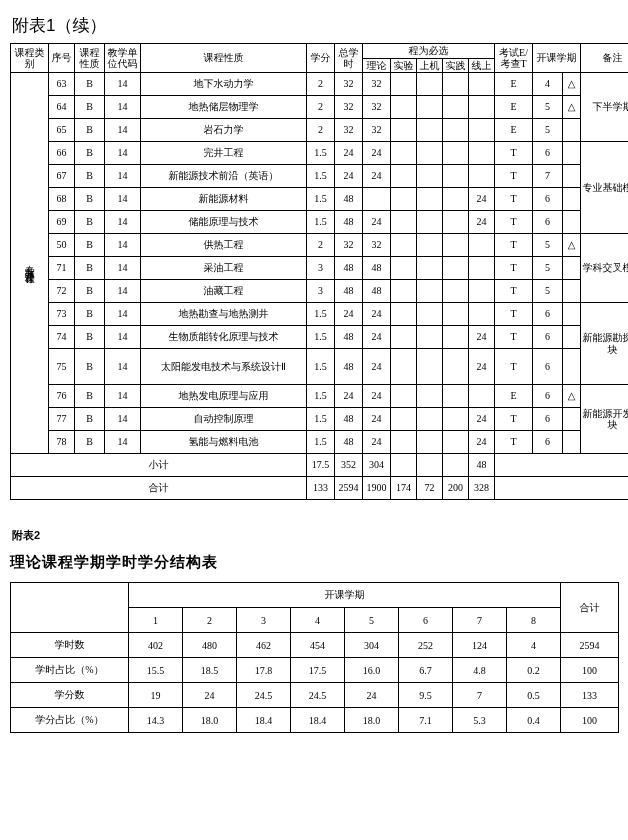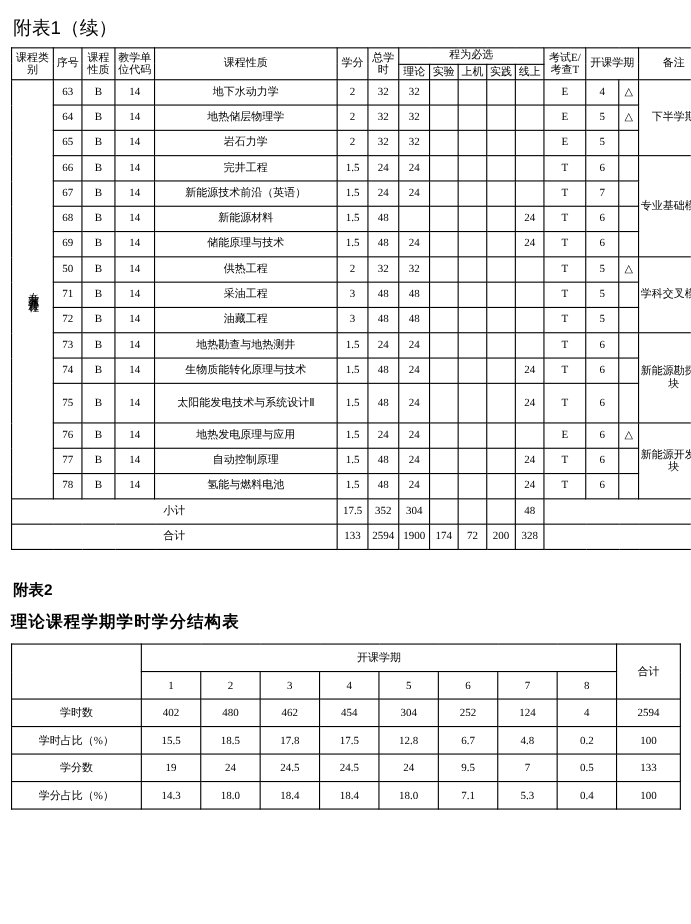--- a/index.html
+++ b/index.html
@@ -31,21 +31,21 @@
     font-size:10px;
     padding:2px 0;
   }
   .cname{font-size:10px;}
   .small{font-size:9px;}
   .rowh{height:23px;}
   .note{font-size:9.5px;line-height:1.6;margin-top:6px;text-align:justify;}
   .note p{margin:0;}
   .indent{text-indent:2em;}
   .spacer{height:28px;}
-  .caption2{font-size:14px;font-weight:bold;margin:0 0 10px 2px;font-family:"Liberation Sans",sans-serif;}
+  .caption2{font-size:11px;font-weight:bold;margin:0 0 10px 2px;font-family:"Liberation Sans",sans-serif;}
   .title2{font-size:15px;font-weight:bold;margin:4px 0 10px 0;letter-spacing:1px;}
   table.t2{border-collapse:collapse;width:608px;table-layout:fixed;margin:0 auto;}
   table.t2 td{
     border:1px solid #000;
     text-align:center;
     vertical-align:middle;
     font-size:10px;
     height:22px;
     padding:1px;
   }
@@ -449,21 +449,21 @@
         <td>124</td>
         <td>4</td>
         <td>2594</td>
       </tr>
       <tr>
         <td>学时占比（%）</td>
         <td>15.5</td>
         <td>18.5</td>
         <td>17.8</td>
         <td>17.5</td>
-        <td>12.8</td>
+        <td>16.0</td>
         <td>6.7</td>
         <td>4.8</td>
         <td>0.2</td>
         <td>100</td>
       </tr>
       <tr>
         <td>学分数</td>
         <td>19</td>
         <td>24</td>
         <td>24.5</td>

